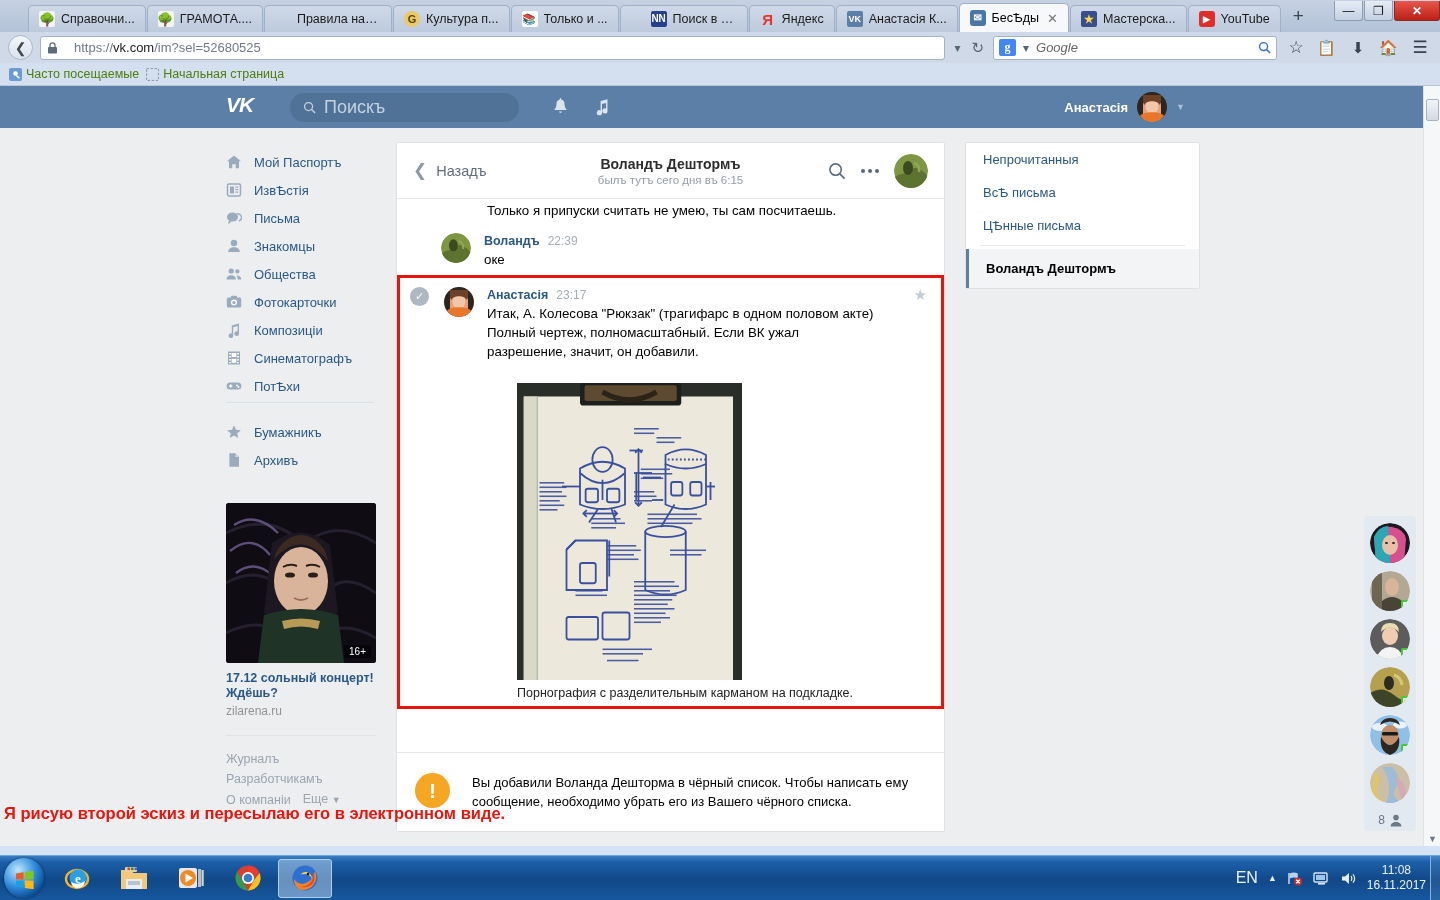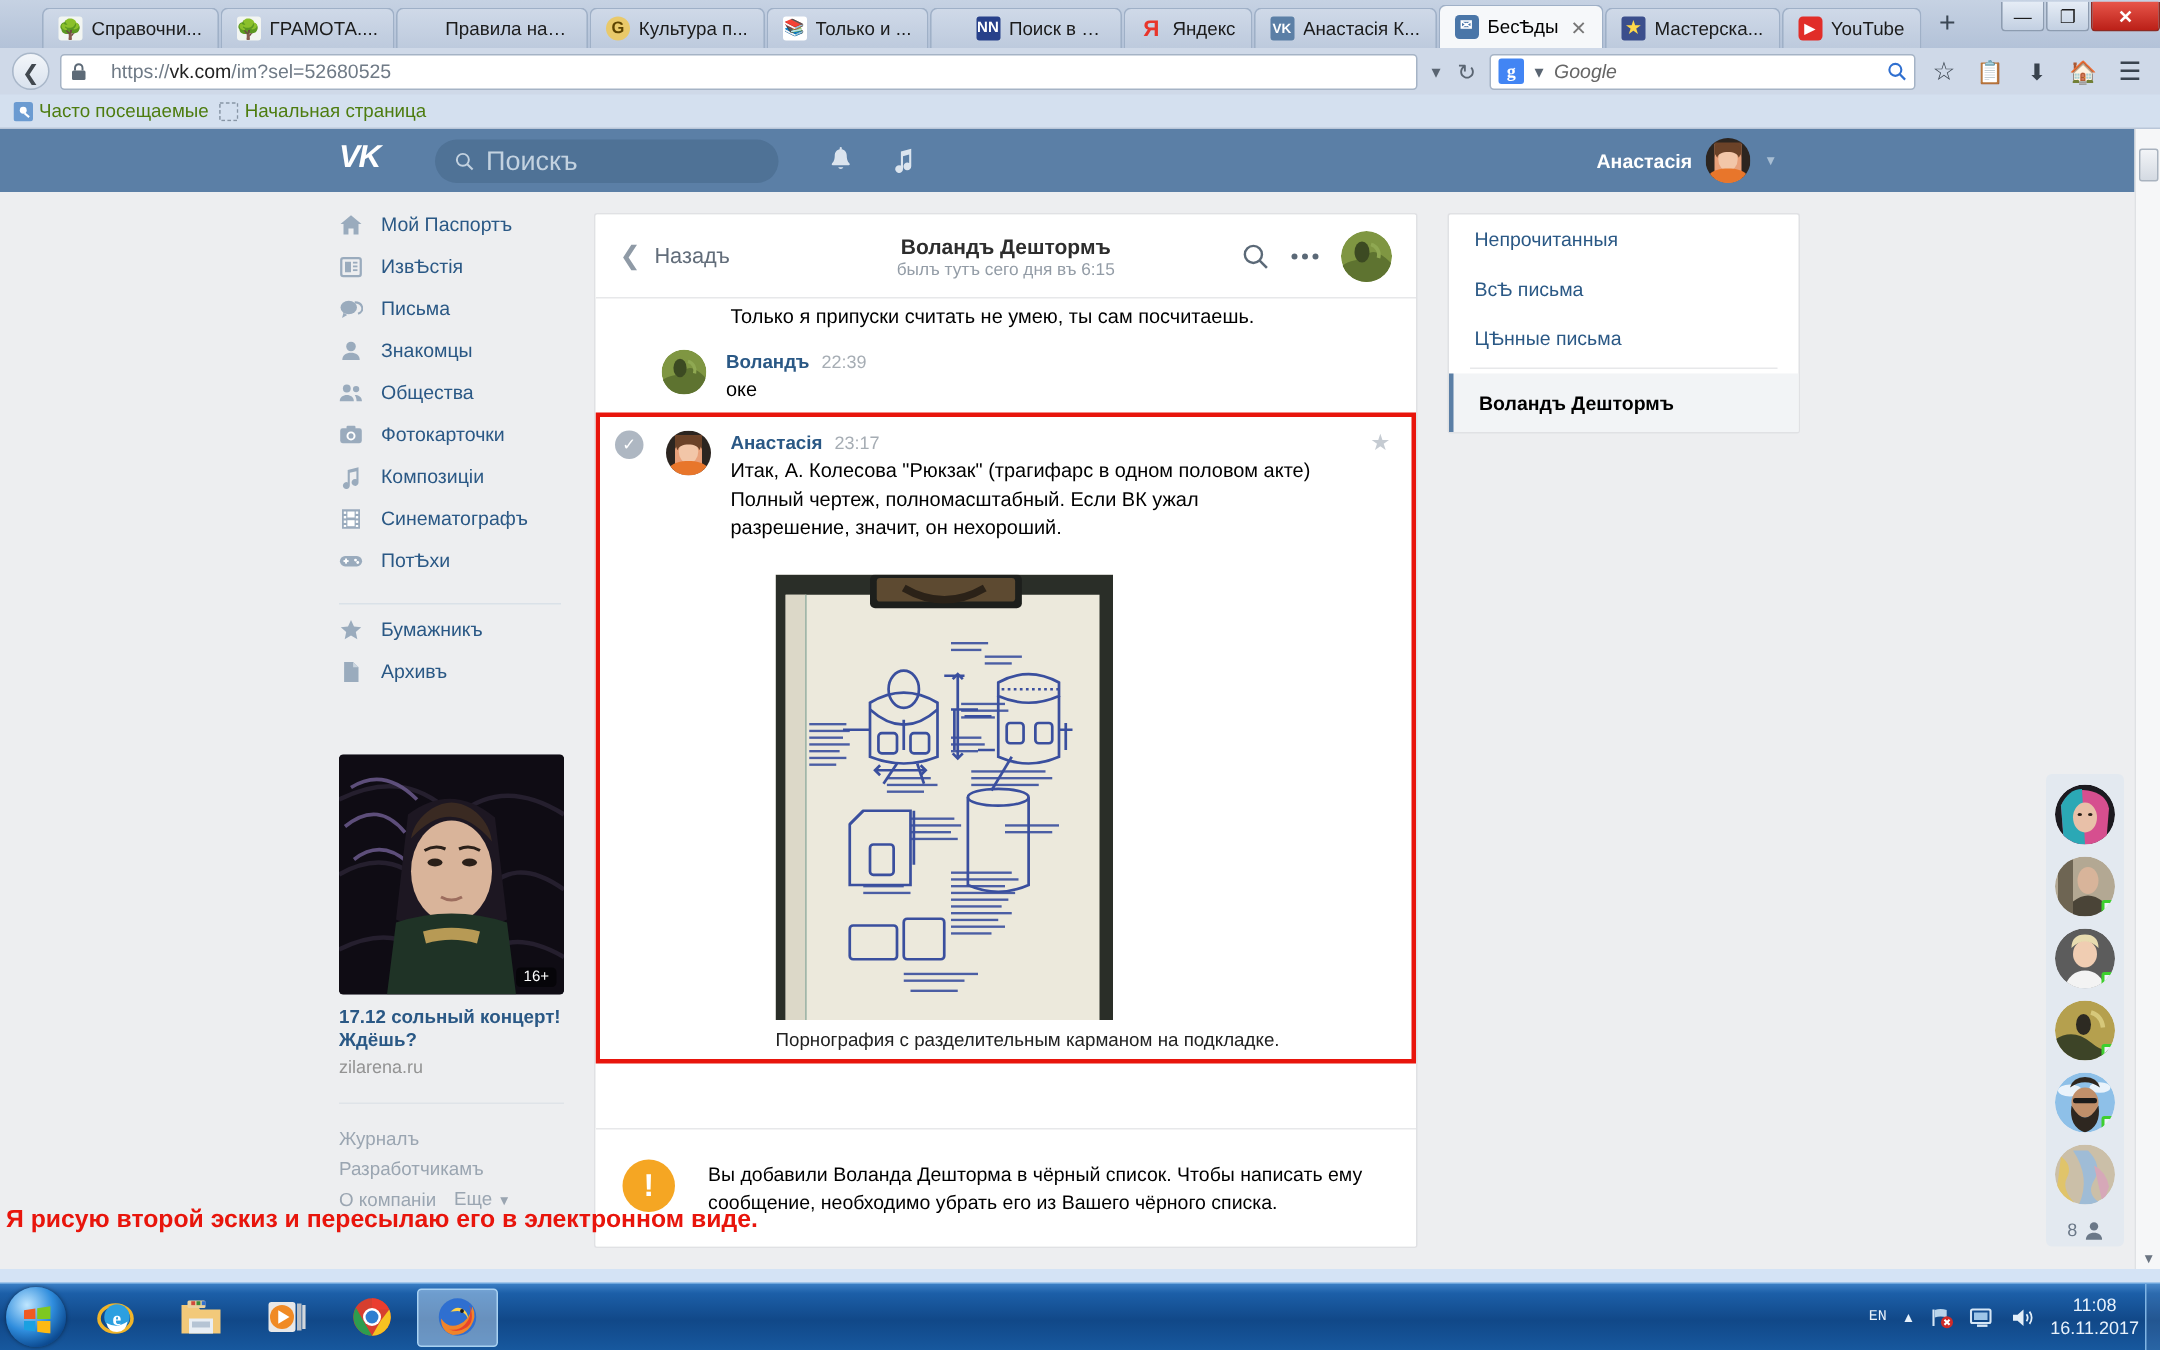--- a/index.html
+++ b/index.html
@@ -116,21 +116,21 @@
   #vk-user { position: absolute; right: 255px; display: flex; align-items: center; gap: 9px; }
   #vk-user-name { font-size: 13px; color: #fff; font-weight: bold; }
   .avatar { border-radius: 50%; background-size: cover; flex: none; overflow:hidden;}
   #user-avatar { width: 30px; height: 30px; }
   #vk-caret { color: #a8bed3; font-size: 9px; }
 
   #vk-body { display: flex; padding-top: 14px; padding-left: 226px; }
 
   
   #vk-left { width: 150px; flex: none; }
-  .nav-item { display: flex; align-items: flex-start; gap: 12px; height: 28px;
+  .nav-item { display: flex; align-items: flex-end; gap: 12px; height: 28px;
               font-size: 13px; color: #2a5885; }
   .nav-ico { width: 16px; height: 16px; display: flex; align-items: center;
              justify-content: center; color: #9aabbd; flex: none; }
   .nav-sep { height: 1px; background: #dae1e8; margin: 8px 0 9px; width: 148px; }
 
   #ad-block { margin-top: 35px; width: 150px; }
   #ad-img { width: 150px; height: 160px; border-radius: 3px; position: relative;
             overflow: hidden; background: #1a1620; }
   #ad-badge { position: absolute; right: 5px; bottom: 5px; background: rgba(0,0,0,.55);
               color: #fff; font-size: 10px; padding: 1px 5px; border-radius: 3px; }
@@ -223,21 +223,21 @@
   }
   .tb-btn { width: 54px; height: 39px; display: flex; align-items: center;
             justify-content: center; border-radius: 3px; }
   .tb-btn.active { background: rgba(210,232,252,.45); border: 1px solid #a9d2f2; }
   #start-orb { width: 40px; height: 40px; border-radius: 50%;
                background: radial-gradient(circle at 35% 30%, #bfe6ff, #2f8ddd 45%, #0d4c93 75%, #07305f);
                display: flex; align-items: center; justify-content: center; margin-right: 3px;
                box-shadow: 0 0 3px rgba(0,0,0,.5);}
   #tray { margin-left: auto; display: flex; align-items: center; gap: 10px;
           padding-right: 14px; color: #e8f2fc; font-size: 12px; }
-  #tray-lang { font-size: 10px; font-family: Liberation Mono, monospace; }
+  #tray-lang { font-size: 16px; }
   .tray-ico { display: flex; align-items: center; }
   #clock { text-align: center; line-height: 15px; font-size: 12px; }
   #show-desktop { position: absolute; right: 0; top: 0; width: 10px; height: 45px;
                   border-left: 1px solid #7fb4e4; background: rgba(255,255,255,.08); }
 
   
   .sk-line { stroke: #3a4f9e; fill: none; stroke-width: .8; }
 </style>
 </head>
 <body>
@@ -636,21 +636,21 @@
           </svg>
         </span>
         <div class="msg-body">
           <div class="msg-head">
             <span class="msg-name">Анастасія</span>
             <span class="msg-time">23:17</span>
           </div>
           <div class="msg-text">
             <span>Итак, А. Колесова "Рюкзак" (трагифарс в одном половом акте)</span><br>
             <span>Полный чертеж, полномасштабный. Если ВК ужал</span><br>
-            <span>разрешение, значит, он нехороший.</span>
+            <span>разрешение, значит, он добавили.</span>
           </div>
 
           <div id="sketch-wrap">
             <svg width="225" height="297" viewBox="0 0 100 132">
               <rect width="100" height="132" fill="#2a2e28"></rect>
               <rect x="3" y="6" width="93" height="126" fill="#ece9dc"></rect>
               <rect x="3" y="6" width="6" height="126" fill="#dcd8c8"></rect>
               <path d="M9 6 v126" stroke="#9fb5a8" stroke-width=".5"></path>
 
               <rect x="28" y="0" width="45" height="10" rx="1.5" fill="#1d1f1c"></rect>

